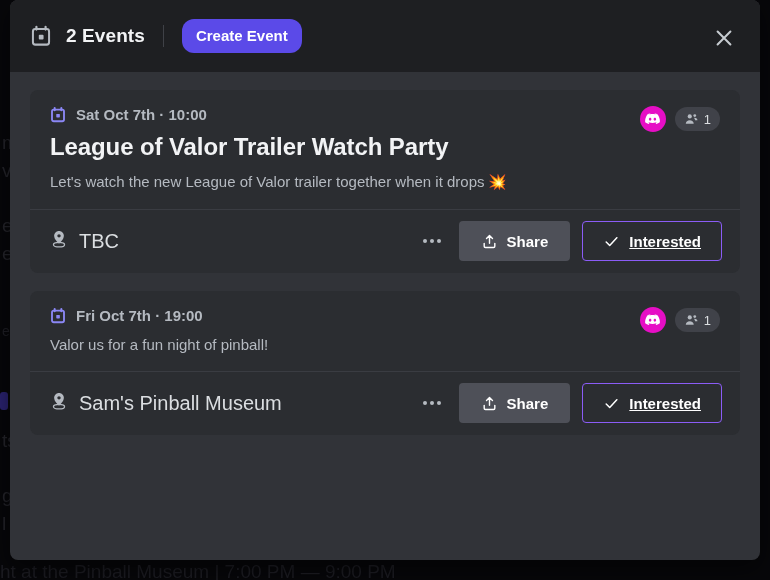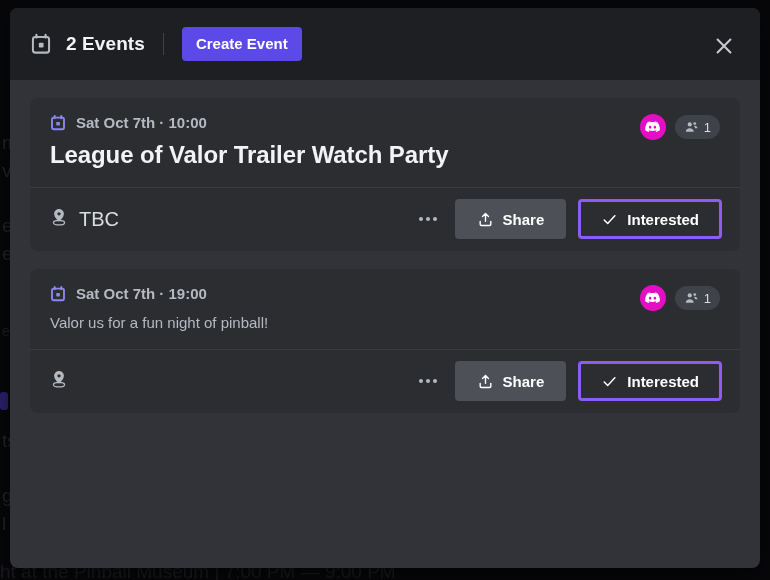--- a/index.html
+++ b/index.html
@@ -30,21 +30,21 @@
   .bg-f7 { left:2px;  top:485px; }
   .bg-f8 { left:2px;  top:513px; }
   .bg-f9 { left:0px;  top:561px; font-size:19px; color:#1c1c22; }
   .bg-pill {
     position:absolute; left:0px; top:392px; width:8px; height:18px;
     background:#2a2270; border-radius:3px;
   }
 
   
   .modal {
-    position:absolute; left:10px; top:8px;
+    position:absolute; left:10px; top:0;
     width:750px; height:560px;
     background:#313338;
     border-radius:8px;
     overflow:hidden;
     box-shadow:0 8px 24px rgba(0,0,0,.55);
   }
 
   .modal-header {
     height:72px;
     background:#1e1f22;
@@ -58,21 +58,21 @@
     color:#f2f3f5; font-size:19px; font-weight:bold;
     letter-spacing:.1px;
   }
   .hdr-divider {
     width:1px; height:22px; background:#3f4147; margin:0 4px;
   }
   .create-btn {
     background:#5b4ae8;
     color:#ffffff;
     font-size:15px; font-weight:bold;
-    border:none; border-radius:4px;
+    border:none; border-radius:12px;
     padding:9px 14px 10px;
     cursor:pointer;
     font-family:"Liberation Sans", sans-serif;
     line-height:1;
   }
   .close-btn {
     position:absolute; right:24px; top:26px;
     width:24px; height:24px;
     display:flex; align-items:center; justify-content:center;
     cursor:pointer; background:none; border:none;
@@ -153,22 +153,23 @@
     height:40px;
     border-radius:4px;
     font-size:15px; font-weight:bold;
     font-family:"Liberation Sans", sans-serif;
     cursor:pointer;
     color:#ffffff;
   }
   .share-btn { background:#4e5058; border:none; padding:4px 22px; }
   .interested-btn {
     background:transparent;
-    border:3px solid #8b5cf6;
+    border:1px solid #8b5cf6;
     padding:4px 20px;
+    text-decoration:underline;
   }
 </style>
 </head>
 <body>
 
 <div id="root">
 
   <div class="bg-layer">
     <span class="bg-frag bg-f1">m</span>
     <span class="bg-frag bg-f2">ve</span>
@@ -212,20 +213,21 @@
             <span>
               <svg class="cal-evt-icon" viewBox="0 0 24 24" fill="none">
                 <path d="M7 1.6v3.2M17 1.6v3.2" stroke="#8b87f5" stroke-width="3" stroke-linecap="round"></path>
                 <rect x="3" y="4" width="18" height="17.4" rx="2.6" stroke="#8b87f5" stroke-width="2.8"></rect>
                 <rect x="9.4" y="10.4" width="5.4" height="5.4" rx="1" fill="#8b87f5"></rect>
               </svg>
             </span>
             <span class="evt-date">Sat Oct 7th · 10:00</span>
           </div>
           <div class="evt-title">League of Valor Trailer Watch Party</div>
+          <div class="evt-desc"><span>Let's watch the new League of Valor trailer together when it drops </span><span class="evt-emoji">💥</span></div>
 
           <div class="badges">
             <span class="discord-badge">
               <svg width="15" height="12" viewBox="0 0 24 18" fill="#ffffff">
                 <path d="M20.3 1.6A18.6 18.6 0 0 0 15.7.3l-.3.6a17 17 0 0 1 4 1.3A14.6 14.6 0 0 0 12 .9 14.8 14.8 0 0 0 4.6 2.2a17 17 0 0 1 4-1.3L8.3.3A18.6 18.6 0 0 0 3.7 1.6C.8 5.9-.1 10.1.3 14.2a18.8 18.8 0 0 0 5.7 2.9l1.3-2a12.2 12.2 0 0 1-2-1l.5-.4a13.4 13.4 0 0 0 12.4 0l.5.4a12.2 12.2 0 0 1-2 1l1.3 2a18.8 18.8 0 0 0 5.7-2.9c.5-4.8-.9-9-3.4-12.6zM8.2 11.7c-1.1 0-2-1-2-2.3s.9-2.3 2-2.3 2 1 2 2.3-.9 2.3-2 2.3zm7.6 0c-1.1 0-2-1-2-2.3s.9-2.3 2-2.3 2 1 2 2.3-.9 2.3-2 2.3z"></path>
               </svg>
             </span>
             <span class="count-pill">
               <svg width="15" height="14" viewBox="0 0 24 24" fill="#b5bac1">
                 <circle cx="9" cy="7.5" r="3.6"></circle>
@@ -275,21 +277,21 @@
       <div class="event-card">
         <div class="card-main">
           <div class="card-meta-row">
             <span>
               <svg class="cal-evt-icon" viewBox="0 0 24 24" fill="none">
                 <path d="M7 1.6v3.2M17 1.6v3.2" stroke="#8b87f5" stroke-width="3" stroke-linecap="round"></path>
                 <rect x="3" y="4" width="18" height="17.4" rx="2.6" stroke="#8b87f5" stroke-width="2.8"></rect>
                 <rect x="9.4" y="10.4" width="5.4" height="5.4" rx="1" fill="#8b87f5"></rect>
               </svg>
             </span>
-            <span class="evt-date">Sat Oct 7th · 19:00</span>
+            <span class="evt-date">Fri Oct 7th · 19:00</span>
           </div>
           <div class="evt-desc">Valor us for a fun night of pinball!</div>
 
           <div class="badges">
             <span class="discord-badge">
               <svg width="15" height="12" viewBox="0 0 24 18" fill="#ffffff">
                 <path d="M20.3 1.6A18.6 18.6 0 0 0 15.7.3l-.3.6a17 17 0 0 1 4 1.3A14.6 14.6 0 0 0 12 .9 14.8 14.8 0 0 0 4.6 2.2a17 17 0 0 1 4-1.3L8.3.3A18.6 18.6 0 0 0 3.7 1.6C.8 5.9-.1 10.1.3 14.2a18.8 18.8 0 0 0 5.7 2.9l1.3-2a12.2 12.2 0 0 1-2-1l.5-.4a13.4 13.4 0 0 0 12.4 0l.5.4a12.2 12.2 0 0 1-2 1l1.3 2a18.8 18.8 0 0 0 5.7-2.9c.5-4.8-.9-9-3.4-12.6zM8.2 11.7c-1.1 0-2-1-2-2.3s.9-2.3 2-2.3 2 1 2 2.3-.9 2.3-2 2.3zm7.6 0c-1.1 0-2-1-2-2.3s.9-2.3 2-2.3 2 1 2 2.3-.9 2.3-2 2.3z"></path>
               </svg>
             </span>
             <span class="count-pill">
@@ -306,20 +308,21 @@
 
         <div class="card-footer">
           <div class="loc">
             <span>
               <svg width="18" height="20" viewBox="0 0 24 26" fill="none">
                 <path d="M12 2.2c3.6 0 6.5 2.9 6.5 6.5 0 4.3-5 9.3-6.1 10.3a.6.6 0 0 1-.8 0C10.5 18 5.5 13 5.5 8.7 5.5 5.1 8.4 2.2 12 2.2z" fill="#b5bac1"></path>
                 <circle cx="12" cy="8.8" r="2.3" fill="#2b2d31"></circle>
                 <ellipse cx="12" cy="20.6" rx="7.4" ry="3" stroke="#b5bac1" stroke-width="1.7" fill="none"></ellipse>
               </svg>
             </span>
+            <span class="loc-text">Sam's Pinball Museum</span>
           </div>
           <div class="footer-actions">
             <button class="more-btn">
               <span class="dot"></span>
               <span class="dot"></span>
               <span class="dot"></span>
             </button>
             <button class="btn share-btn">
               <svg width="17" height="17" viewBox="0 0 24 24" fill="none">
                 <path d="M12 3.4l4.2 4.2M12 3.4L7.8 7.6M12 3.4v11" stroke="#ffffff" stroke-width="2" stroke-linecap="round" stroke-linejoin="round"></path>

